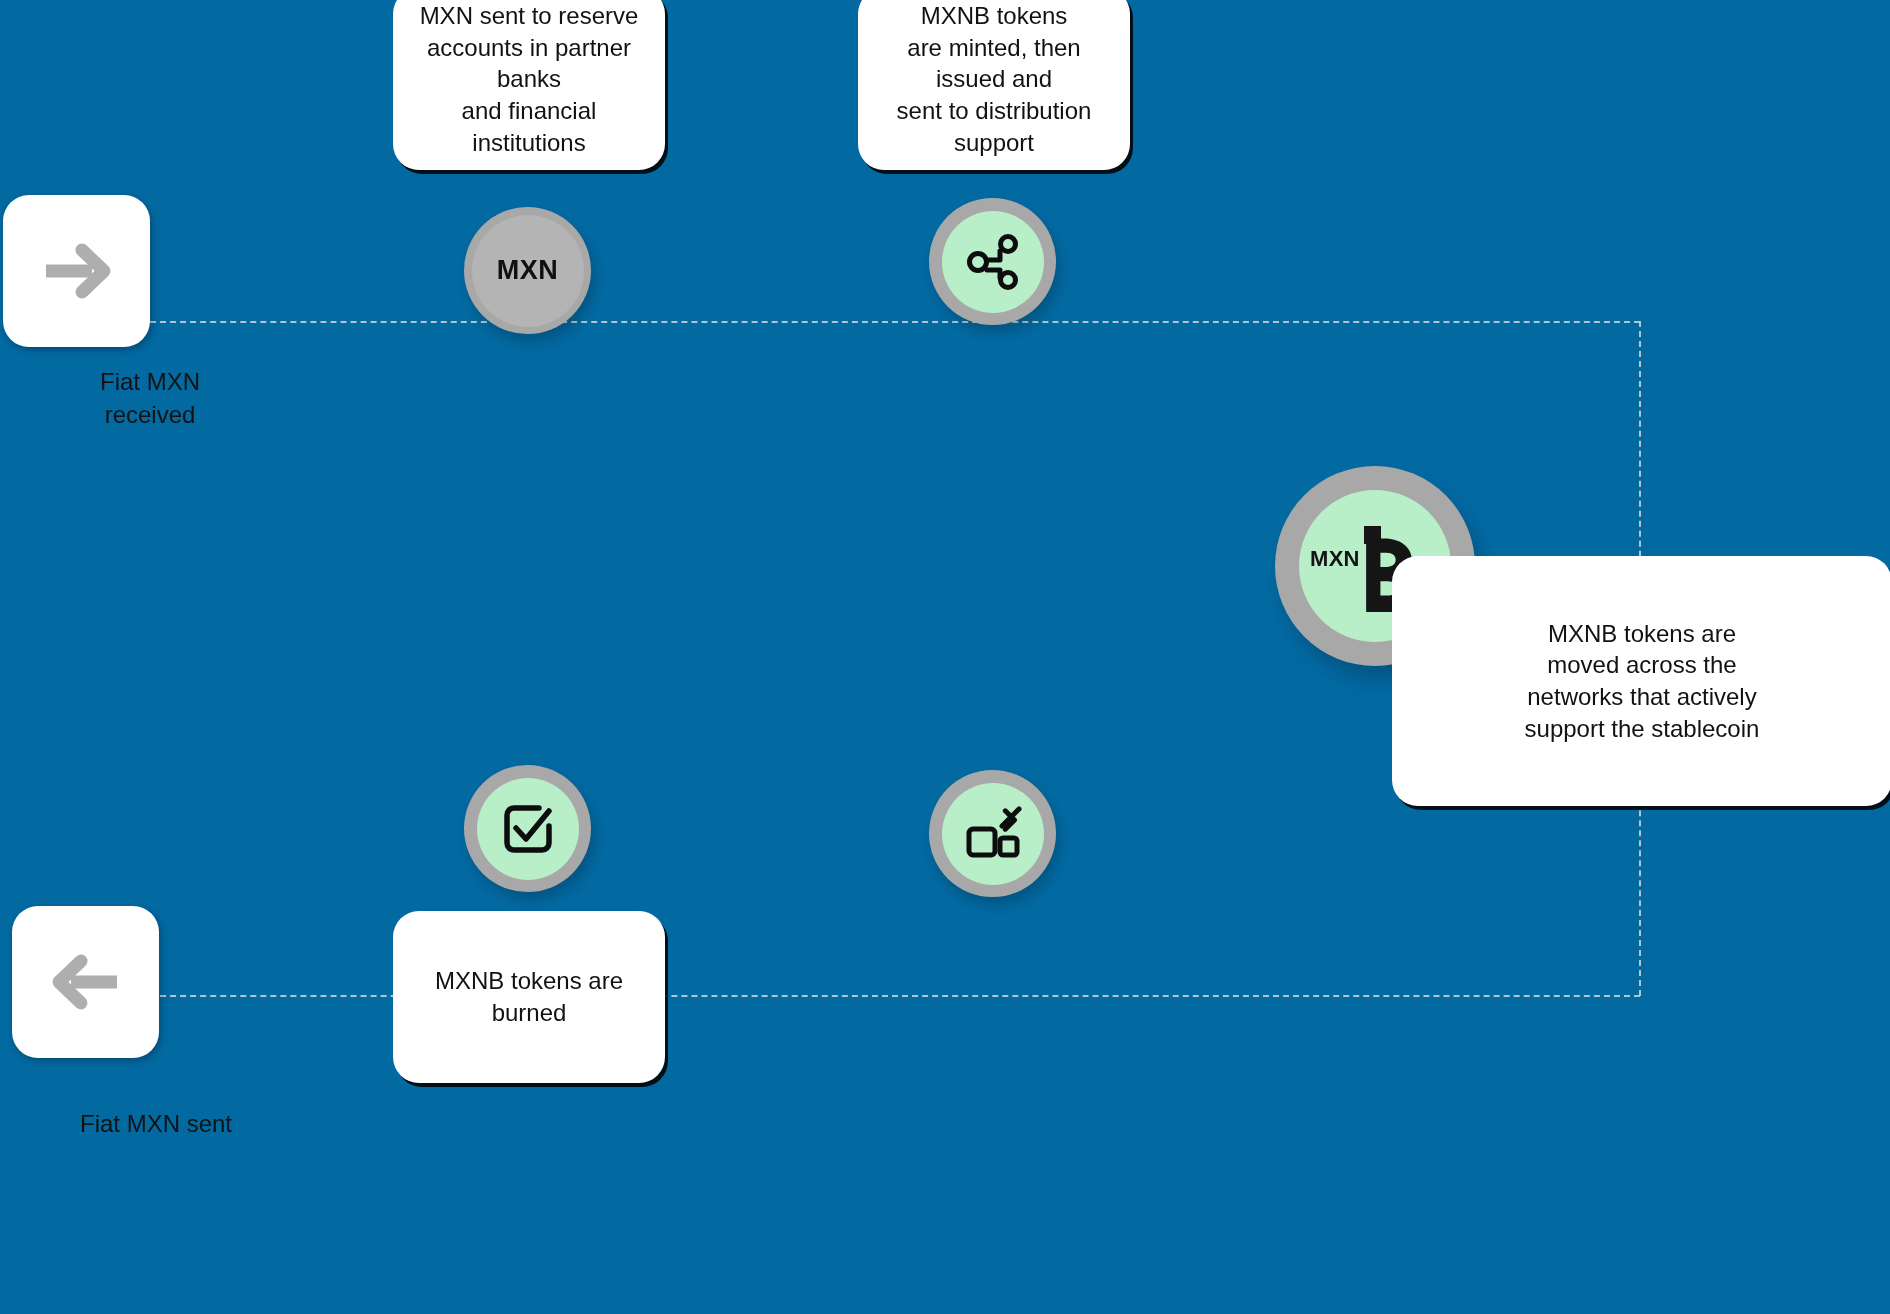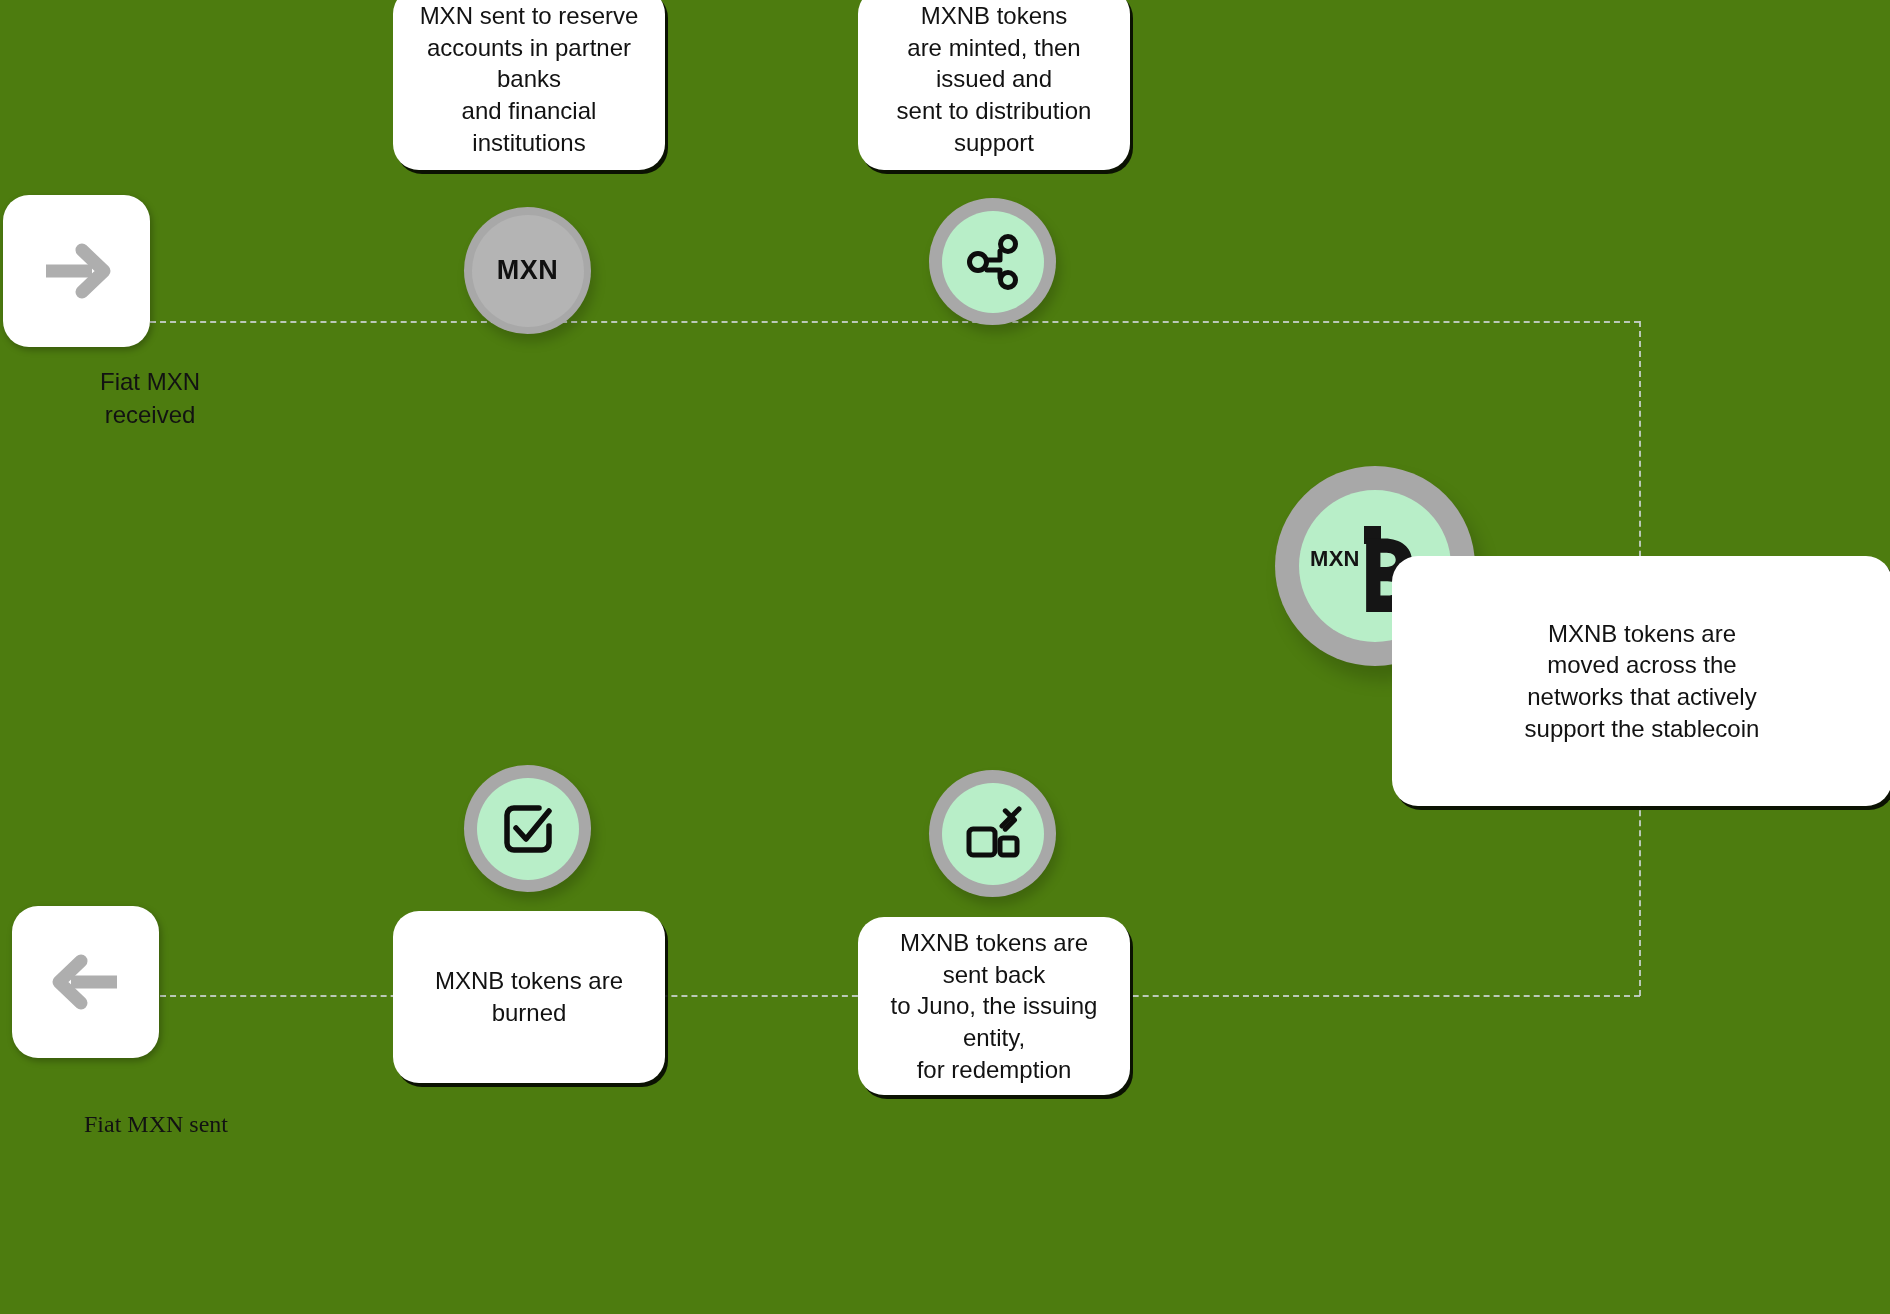--- a/index.html
+++ b/index.html
@@ -5,21 +5,21 @@
 <style>
   * { box-sizing: border-box; margin: 0; padding: 0; }
   html, body {
     width: 1890px; height: 1314px;
     overflow: hidden;
     font-family: "Liberation Sans", sans-serif;
   }
   #stage {
     position: relative;
     width: 1890px; height: 1314px;
-    background: #4d7c0f;
+    background: #0369a1;
   }
 
   
   .rail {
     position: absolute;
     border-top: 2px dashed #cfd6d6;
     opacity: .85;
   }
   .rail-v {
     position: absolute;
@@ -203,21 +203,21 @@
   </div>
 
   <div class="tile" style="left:12px; top:906px; width:147px; height:152px;">
     <span>
       <svg width="74" height="62" viewBox="0 0 74 62">
         <path d="M22 31 H68" stroke="#aeaeae" stroke-width="13" stroke-linecap="butt" fill="none"></path>
         <path d="M32 10 L10 31 L32 52" stroke="#aeaeae" stroke-width="13" fill="none" stroke-linejoin="round" stroke-linecap="round"></path>
       </svg>
     </span>
   </div>
-  <div class="caption" style="left:26px; top:1108px; width:260px;font-family:Liberation Serif, serif;">Fiat MXN sent</div>
+  <div class="caption" style="left:26px; top:1108px; width:260px;">Fiat MXN sent</div>
 
   <div class="bubble green" style="left:464px; top:765px; width:127px; height:127px;">
     <div class="inner" style="width:102px;height:102px;">
       <span>
         <svg width="54" height="54" viewBox="0 0 54 54">
           <path d="M38 6 H13 a7 7 0 0 0-7 7 v28 a7 7 0 0 0 7 7 h28 a7 7 0 0 0 7-7 V24" stroke="#0d0d0d" stroke-width="5.5" fill="none" stroke-linecap="round" stroke-linejoin="round"></path>
           <path d="M15 26 L25 37 L48 9" stroke="#0d0d0d" stroke-width="5.5" fill="none" stroke-linecap="round" stroke-linejoin="round"></path>
         </svg>
       </span>
     </div>
@@ -234,19 +234,14 @@
         </svg>
       </span>
     </div>
   </div>
 
   <div class="card" style="left:393px; top:911px; width:272px; height:172px;">
     <p>MXNB tokens are
 burned</p>
   </div>
 
-  <div class="card" style="left:858px; top:917px; width:272px; height:178px;">
-    <p>MXNB tokens are sent back
-to Juno, the issuing entity,
-for redemption</p>
-  </div>
 
 </div>
 
 </body></html>

